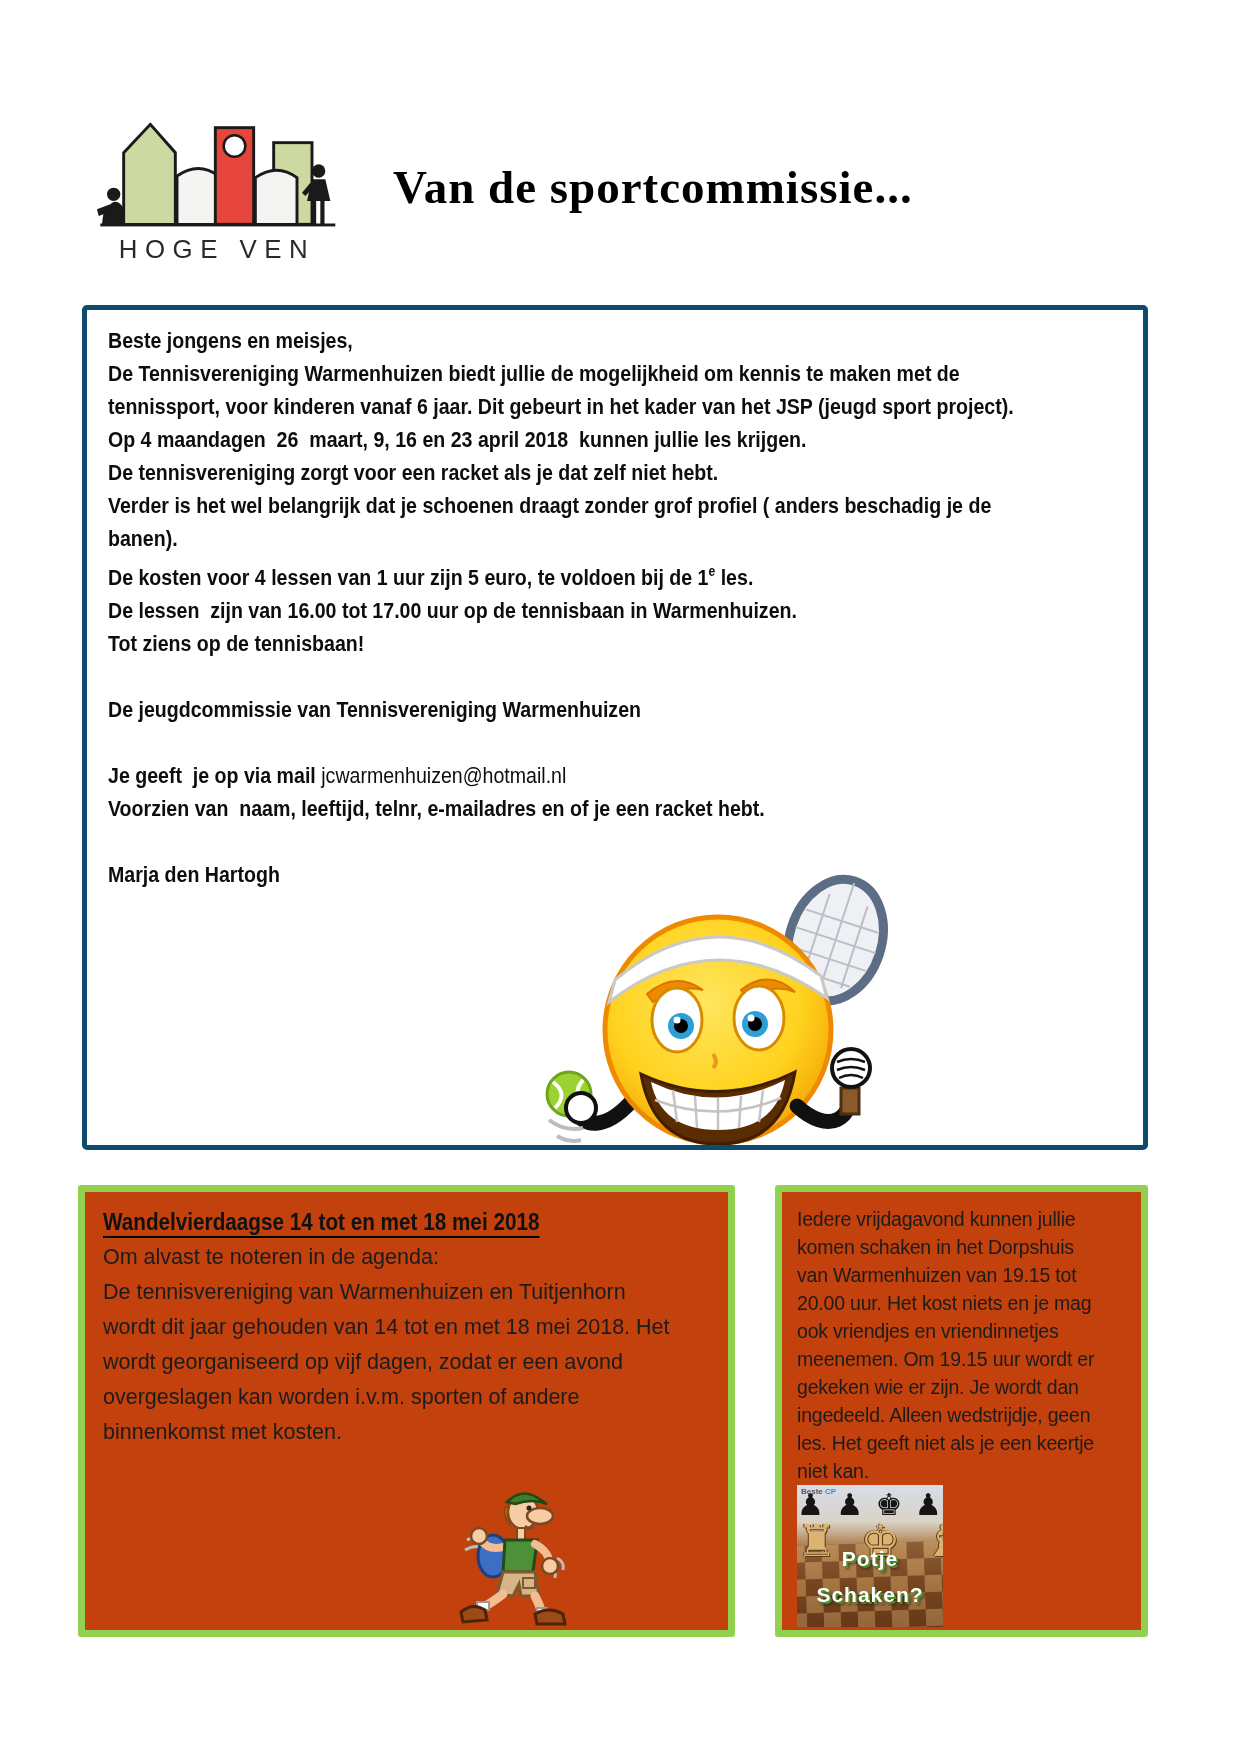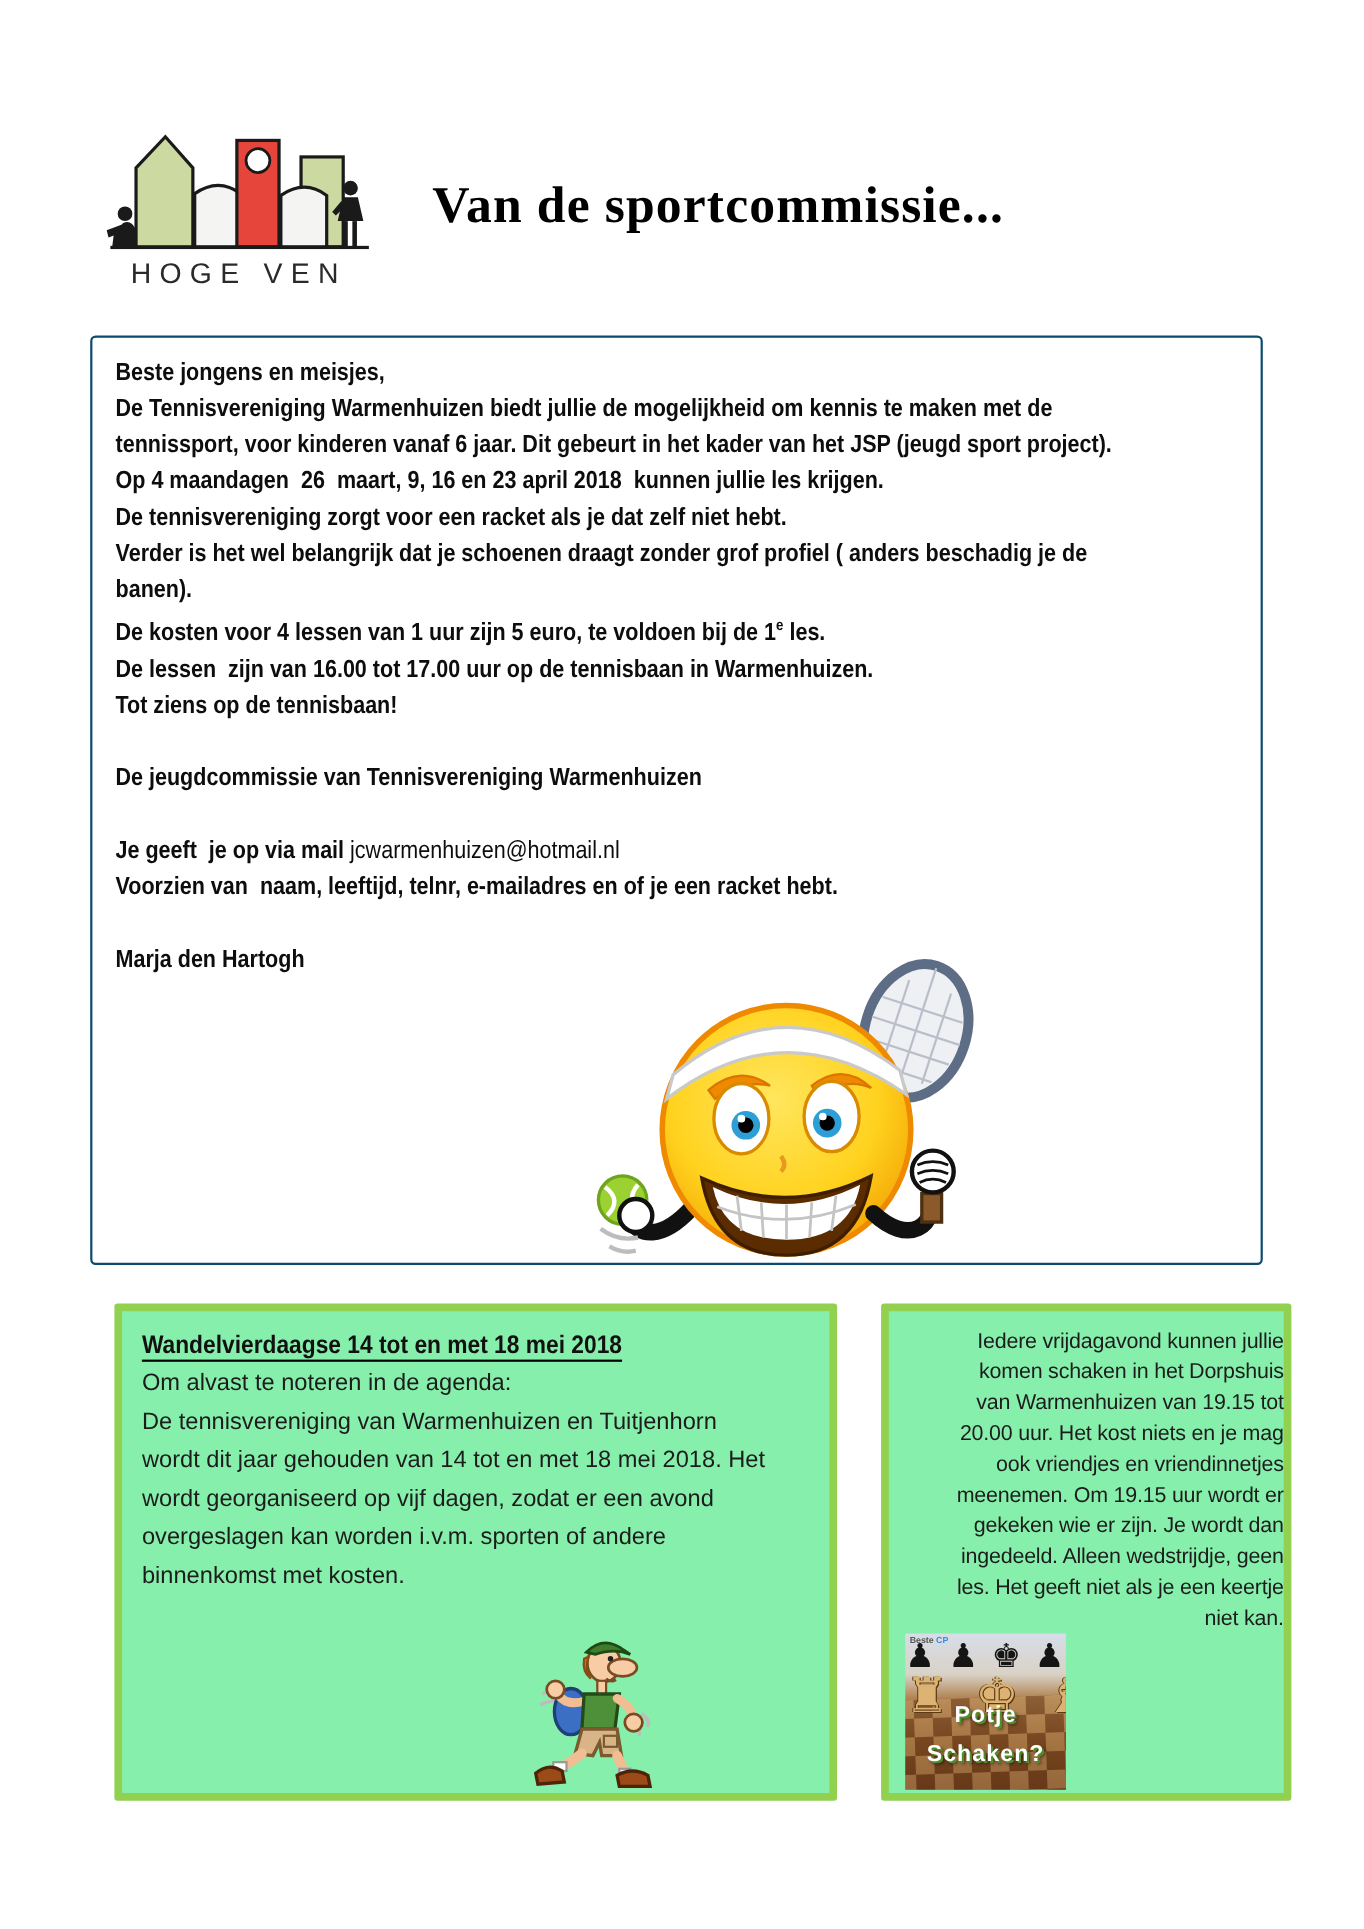--- a/index.html
+++ b/index.html
@@ -7,45 +7,45 @@
         font-family:"Liberation Sans",sans-serif;color:#111;}
 
   
   .logo-svg{position:absolute;left:92px;top:100px;width:250px;height:172px;}
   .page-title{position:absolute;left:393px;top:160px;
       font-family:"Liberation Serif",serif;font-weight:700;font-size:47px;
       letter-spacing:1px;color:#000;white-space:pre;}
 
   
   .red-box{position:absolute;left:82px;top:305px;width:1066px;height:845px;
-      box-sizing:border-box;border:2px solid #0c4a6e;border-radius:5px;background:#fff;}
+      box-sizing:border-box;border:5px solid #0c4a6e;border-radius:5px;background:#fff;}
   .red-text{position:absolute;left:21px;top:14px;
       transform:scaleX(.87);transform-origin:left top;
       font-weight:700;font-size:22.5px;line-height:33px;color:#0d0d0d;}
   .tline{white-space:pre;}
   .gap{height:33px;}
   .sup{font-size:0.62em;vertical-align:9px;}
   .mail-addr{font-weight:400;}
 
   .smiley-svg{position:absolute;left:448px;top:552px;width:372px;height:288px;}
 
   
   .green-box{position:absolute;box-sizing:border-box;border:7px solid #92d050;
-      border-radius:3px;background:#86efac;margin-left:26px;}
+      border-radius:3px;background:#c2410c;}
   .gb-left{left:78px;top:1185px;width:657px;height:452px;}
   .gb-right{left:775px;top:1185px;width:373px;height:452px;}
 
   .gb-left .inner{margin:13px 0 0 18px;}
   .walk-title{font-weight:700;font-size:23px;line-height:35px;white-space:pre;
       transform:scaleX(.9);transform-origin:left top;}
   .walk-title span{border-bottom:2.5px solid #000;padding-bottom:1px;}
   .walk-line{font-size:21.5px;line-height:35px;white-space:pre;color:#1c1c1c;}
   .walker-svg{position:absolute;left:352px;top:286px;width:152px;height:152px;}
 
-  .gb-right .inner{margin:13px 0 0 15px;text-align:right;}
+  .gb-right .inner{margin:13px 0 0 15px;}
   .chess-line{font-size:19.5px;line-height:28px;letter-spacing:-0.2px;
       white-space:pre;color:#1c1c1c;}
 
   
   .chess-photo{position:absolute;left:15px;top:293px;width:146px;height:142px;
       background:linear-gradient(180deg,#d8dde9 0%,#d9d2c6 26%,#b08050 42%,#8a5428 70%,#6f3d1c 100%);
       overflow:hidden;}
   .chess-board{position:absolute;left:-8px;top:58px;width:170px;height:95px;opacity:.45;
       background:repeating-conic-gradient(#5d3313 0% 25%,#c49a62 0% 50%);
       background-size:34px 34px;transform:rotate(-2deg);}

